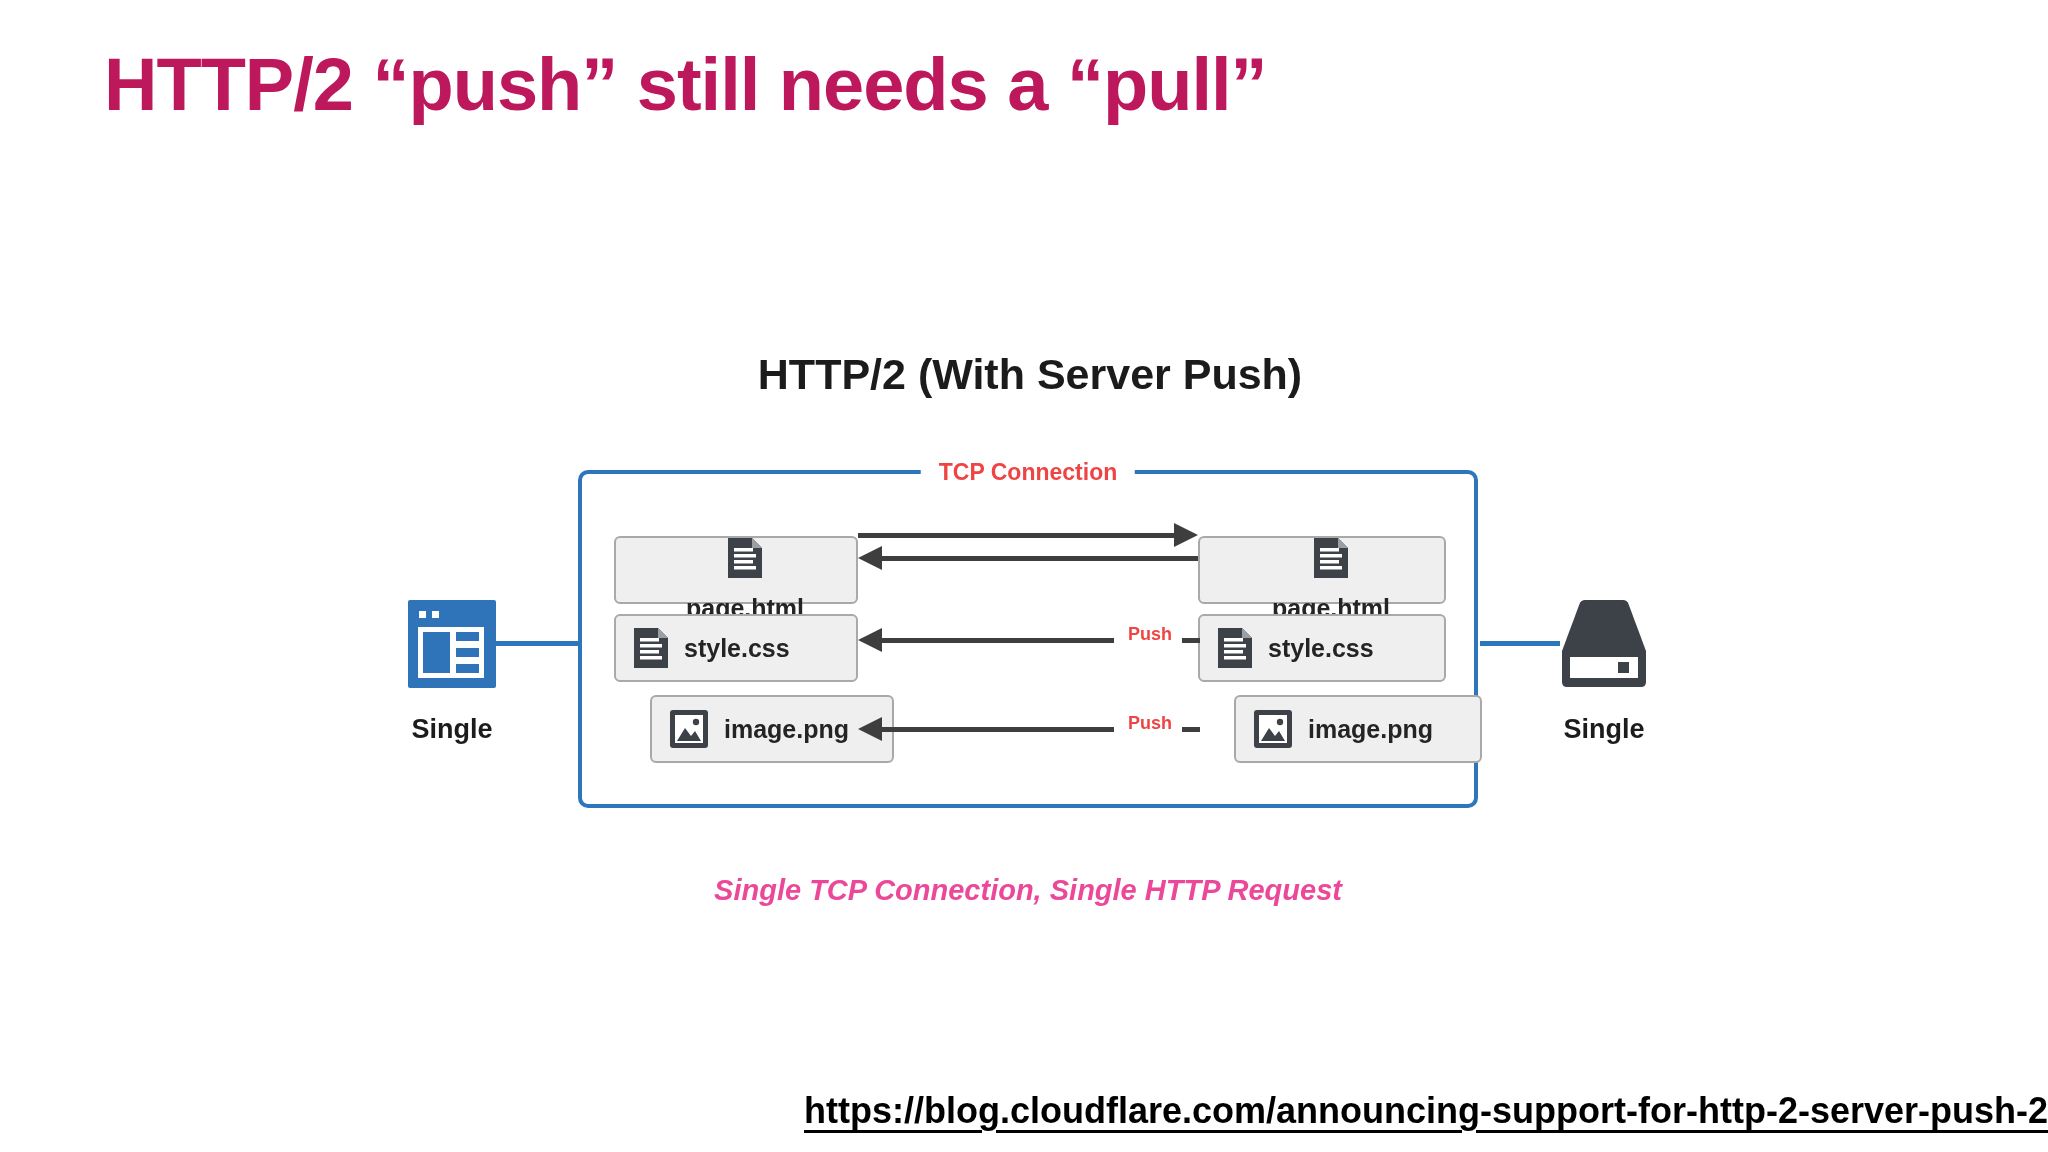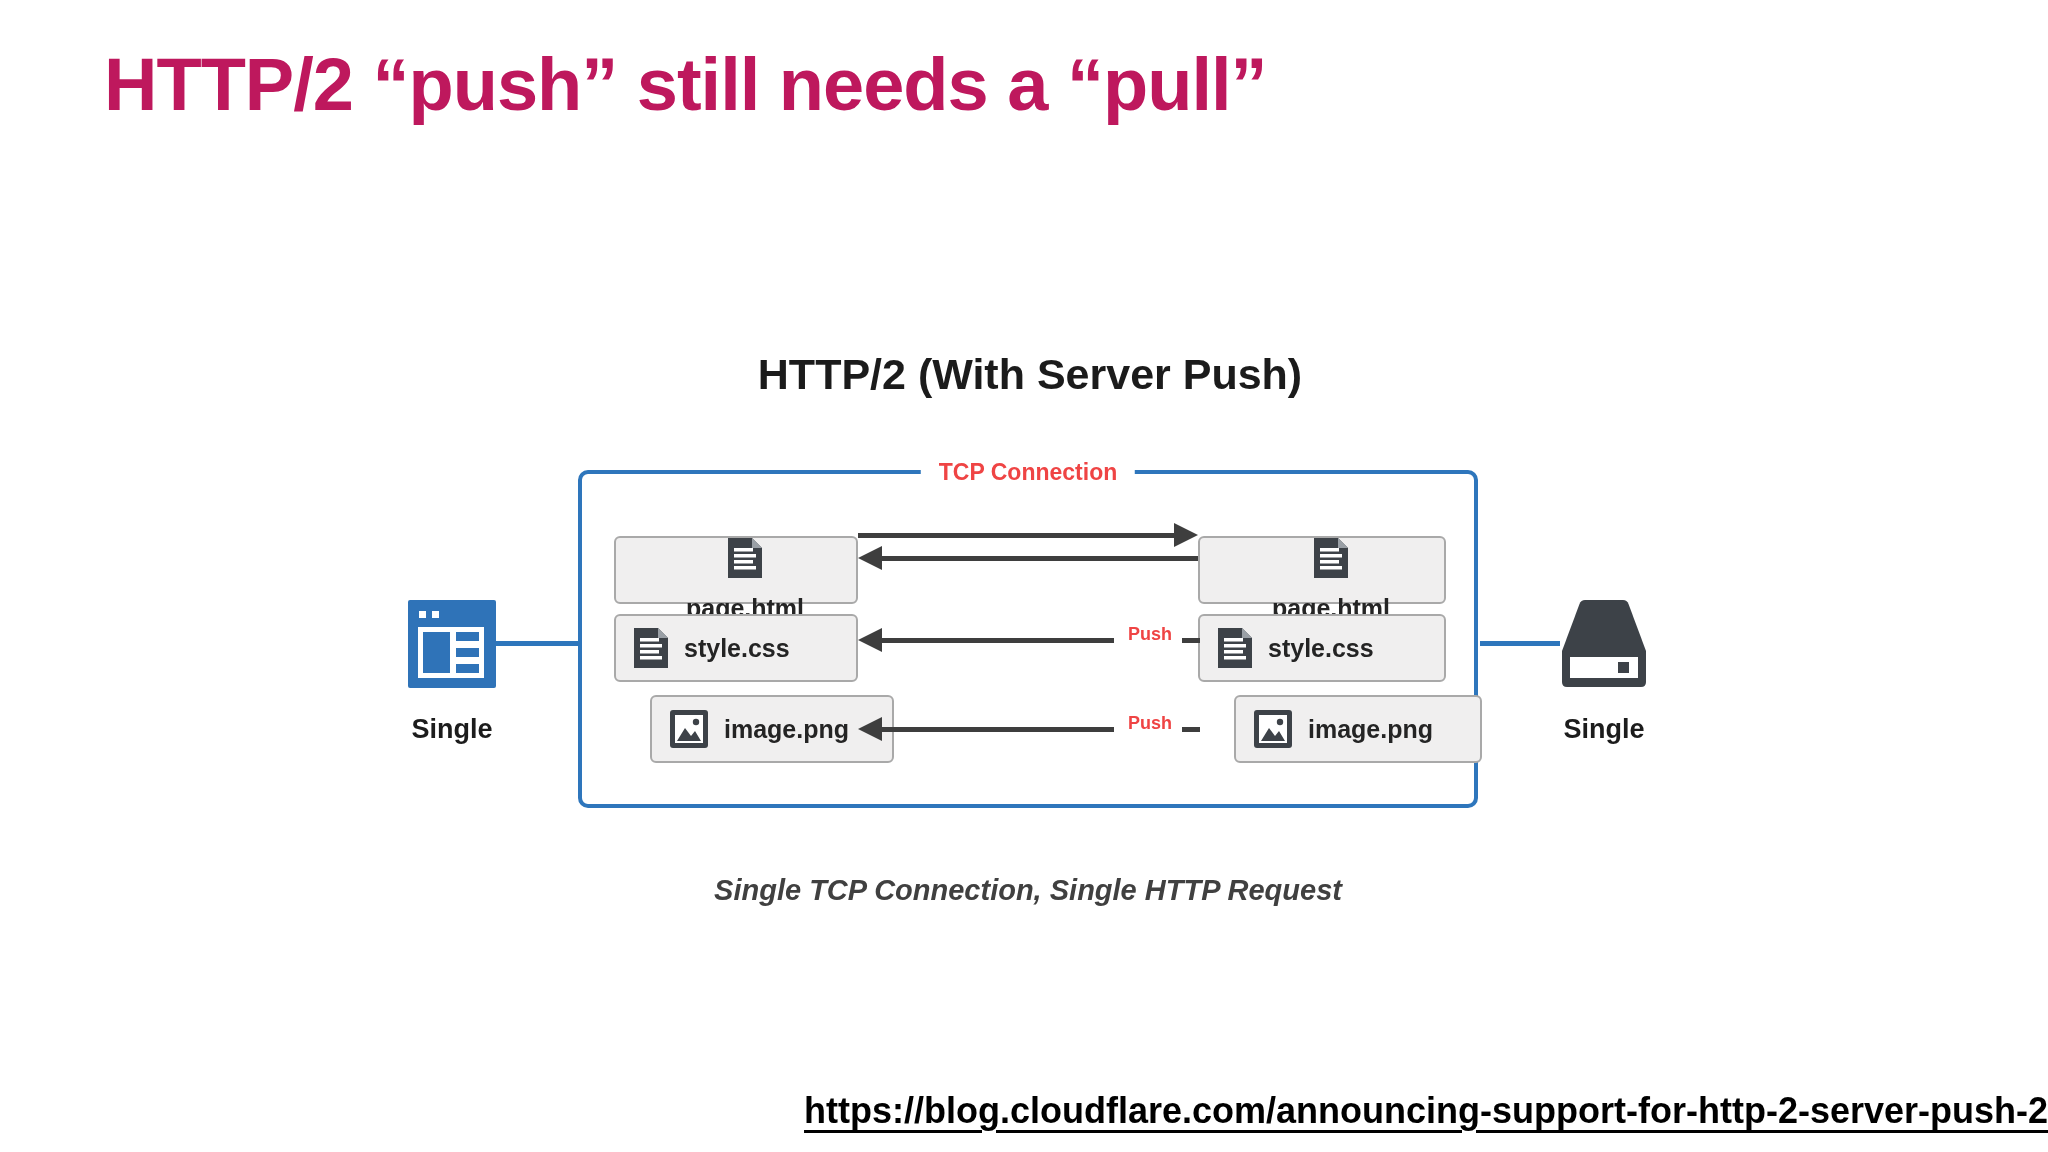--- a/index.html
+++ b/index.html
@@ -60,21 +60,21 @@
   .conn-line{position:absolute;height:5px;background:#2e76bc;}
   
   .endpoint-label{
     position:absolute;width:170px;text-align:center;
     font-size:27px;font-weight:700;color:#1c1c1c;
   }
   
   .diagram-caption{
     position:absolute;left:578px;top:874px;width:900px;
     text-align:center;font-size:29px;font-weight:700;font-style:italic;
-    color:#404040;
+    color:#ec4899;
   }
   
   .source-link{
     position:absolute;left:0;top:1090px;width:2048px;text-align:right;
     padding-left:40px;box-sizing:border-box;
   }
   .source-link a{
     font-size:36px;font-weight:800;color:#000000;
     text-decoration:underline;text-decoration-thickness:3px;text-underline-offset:7px;
   }

